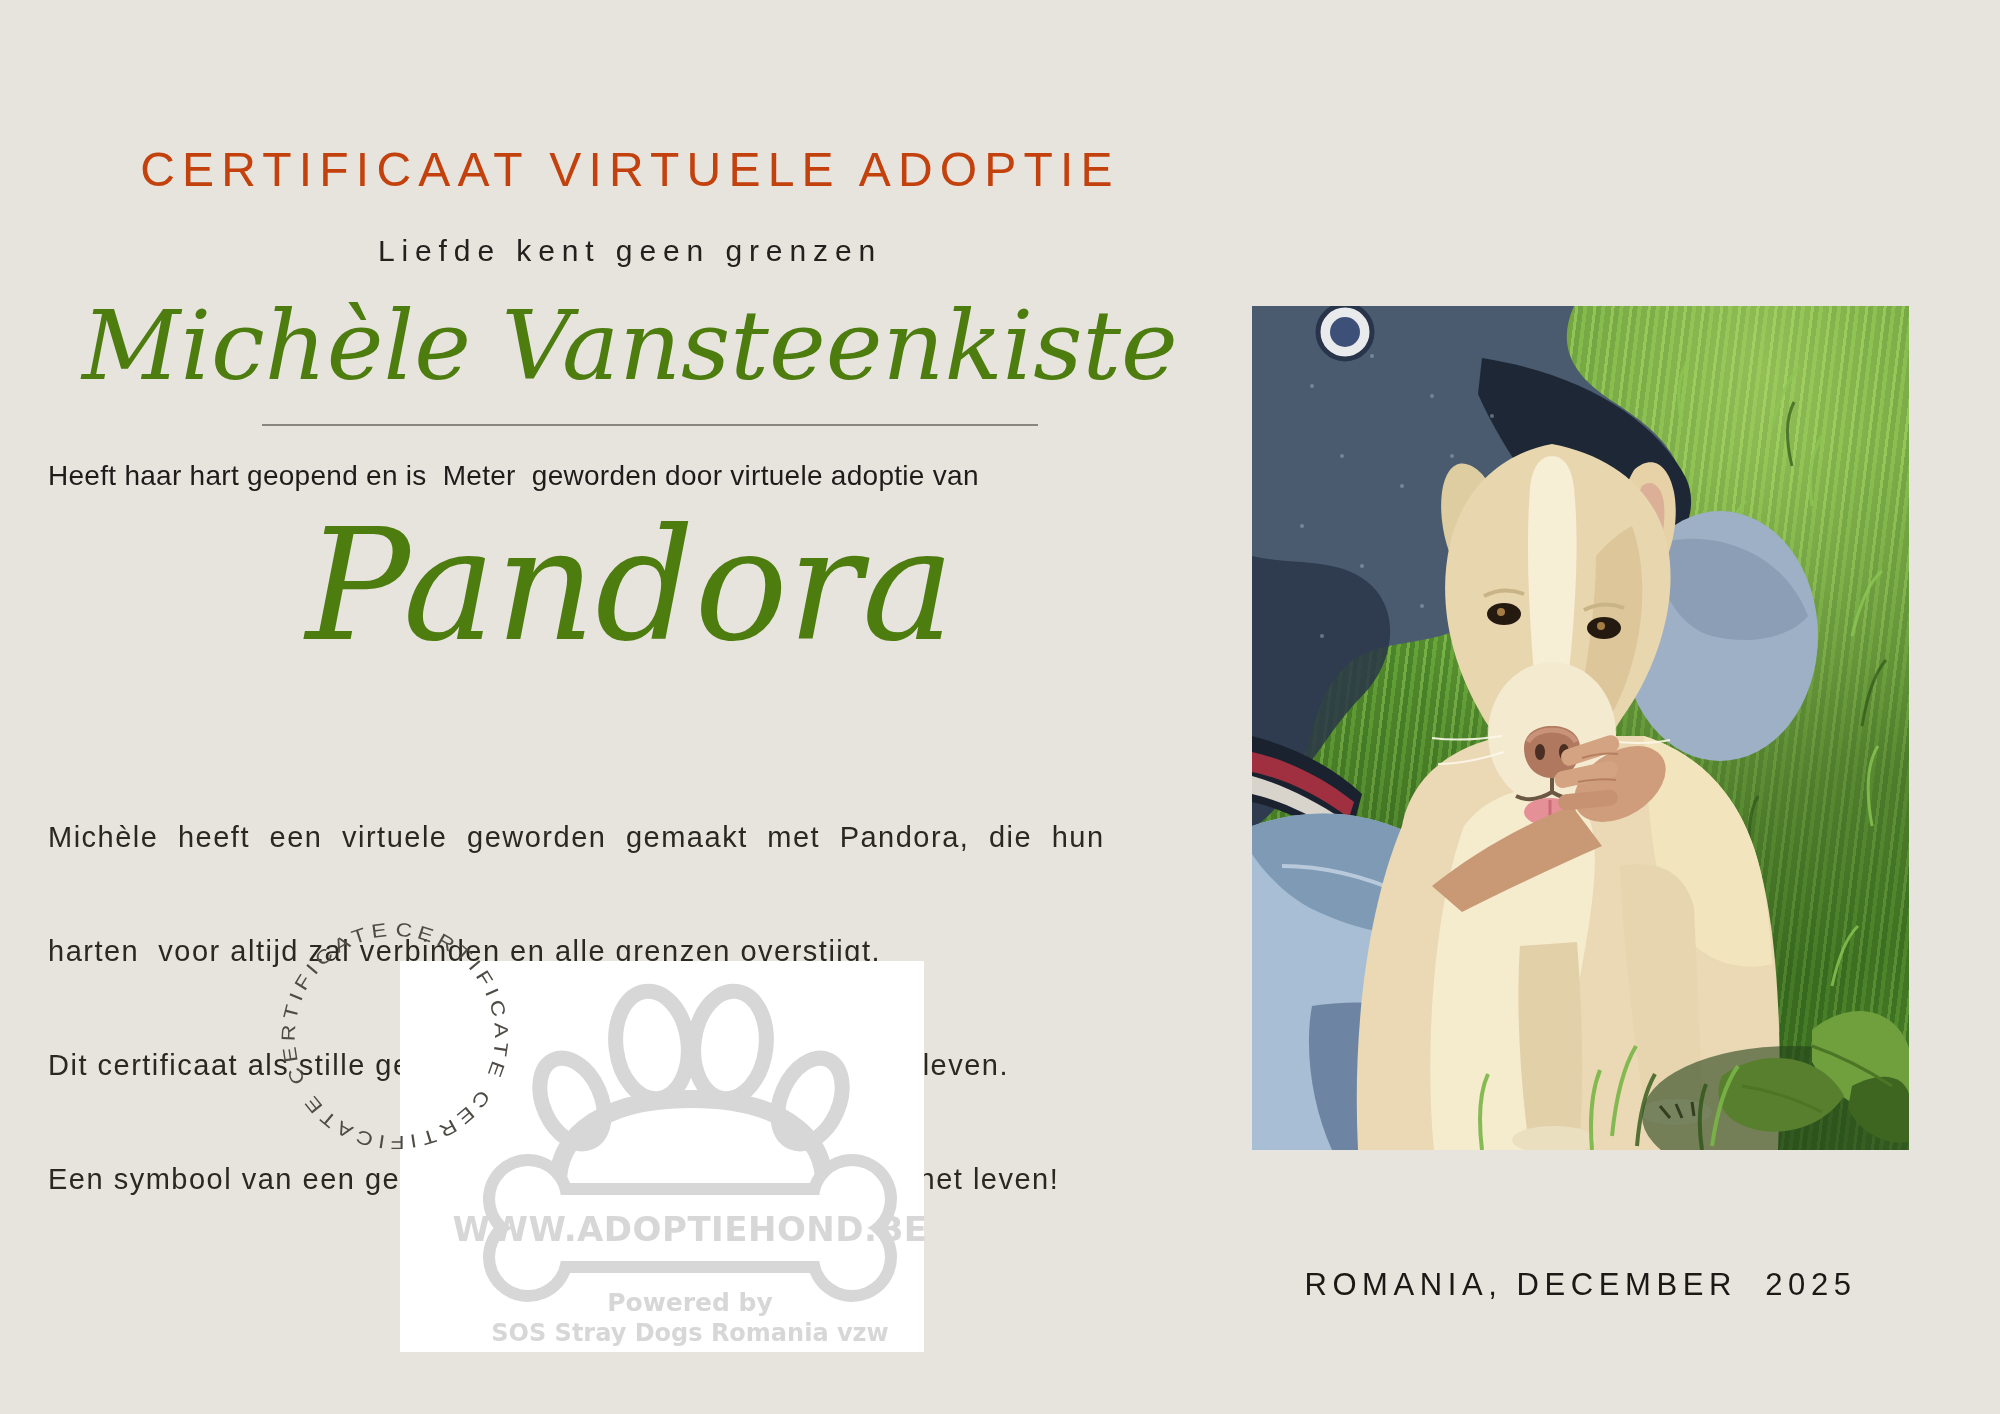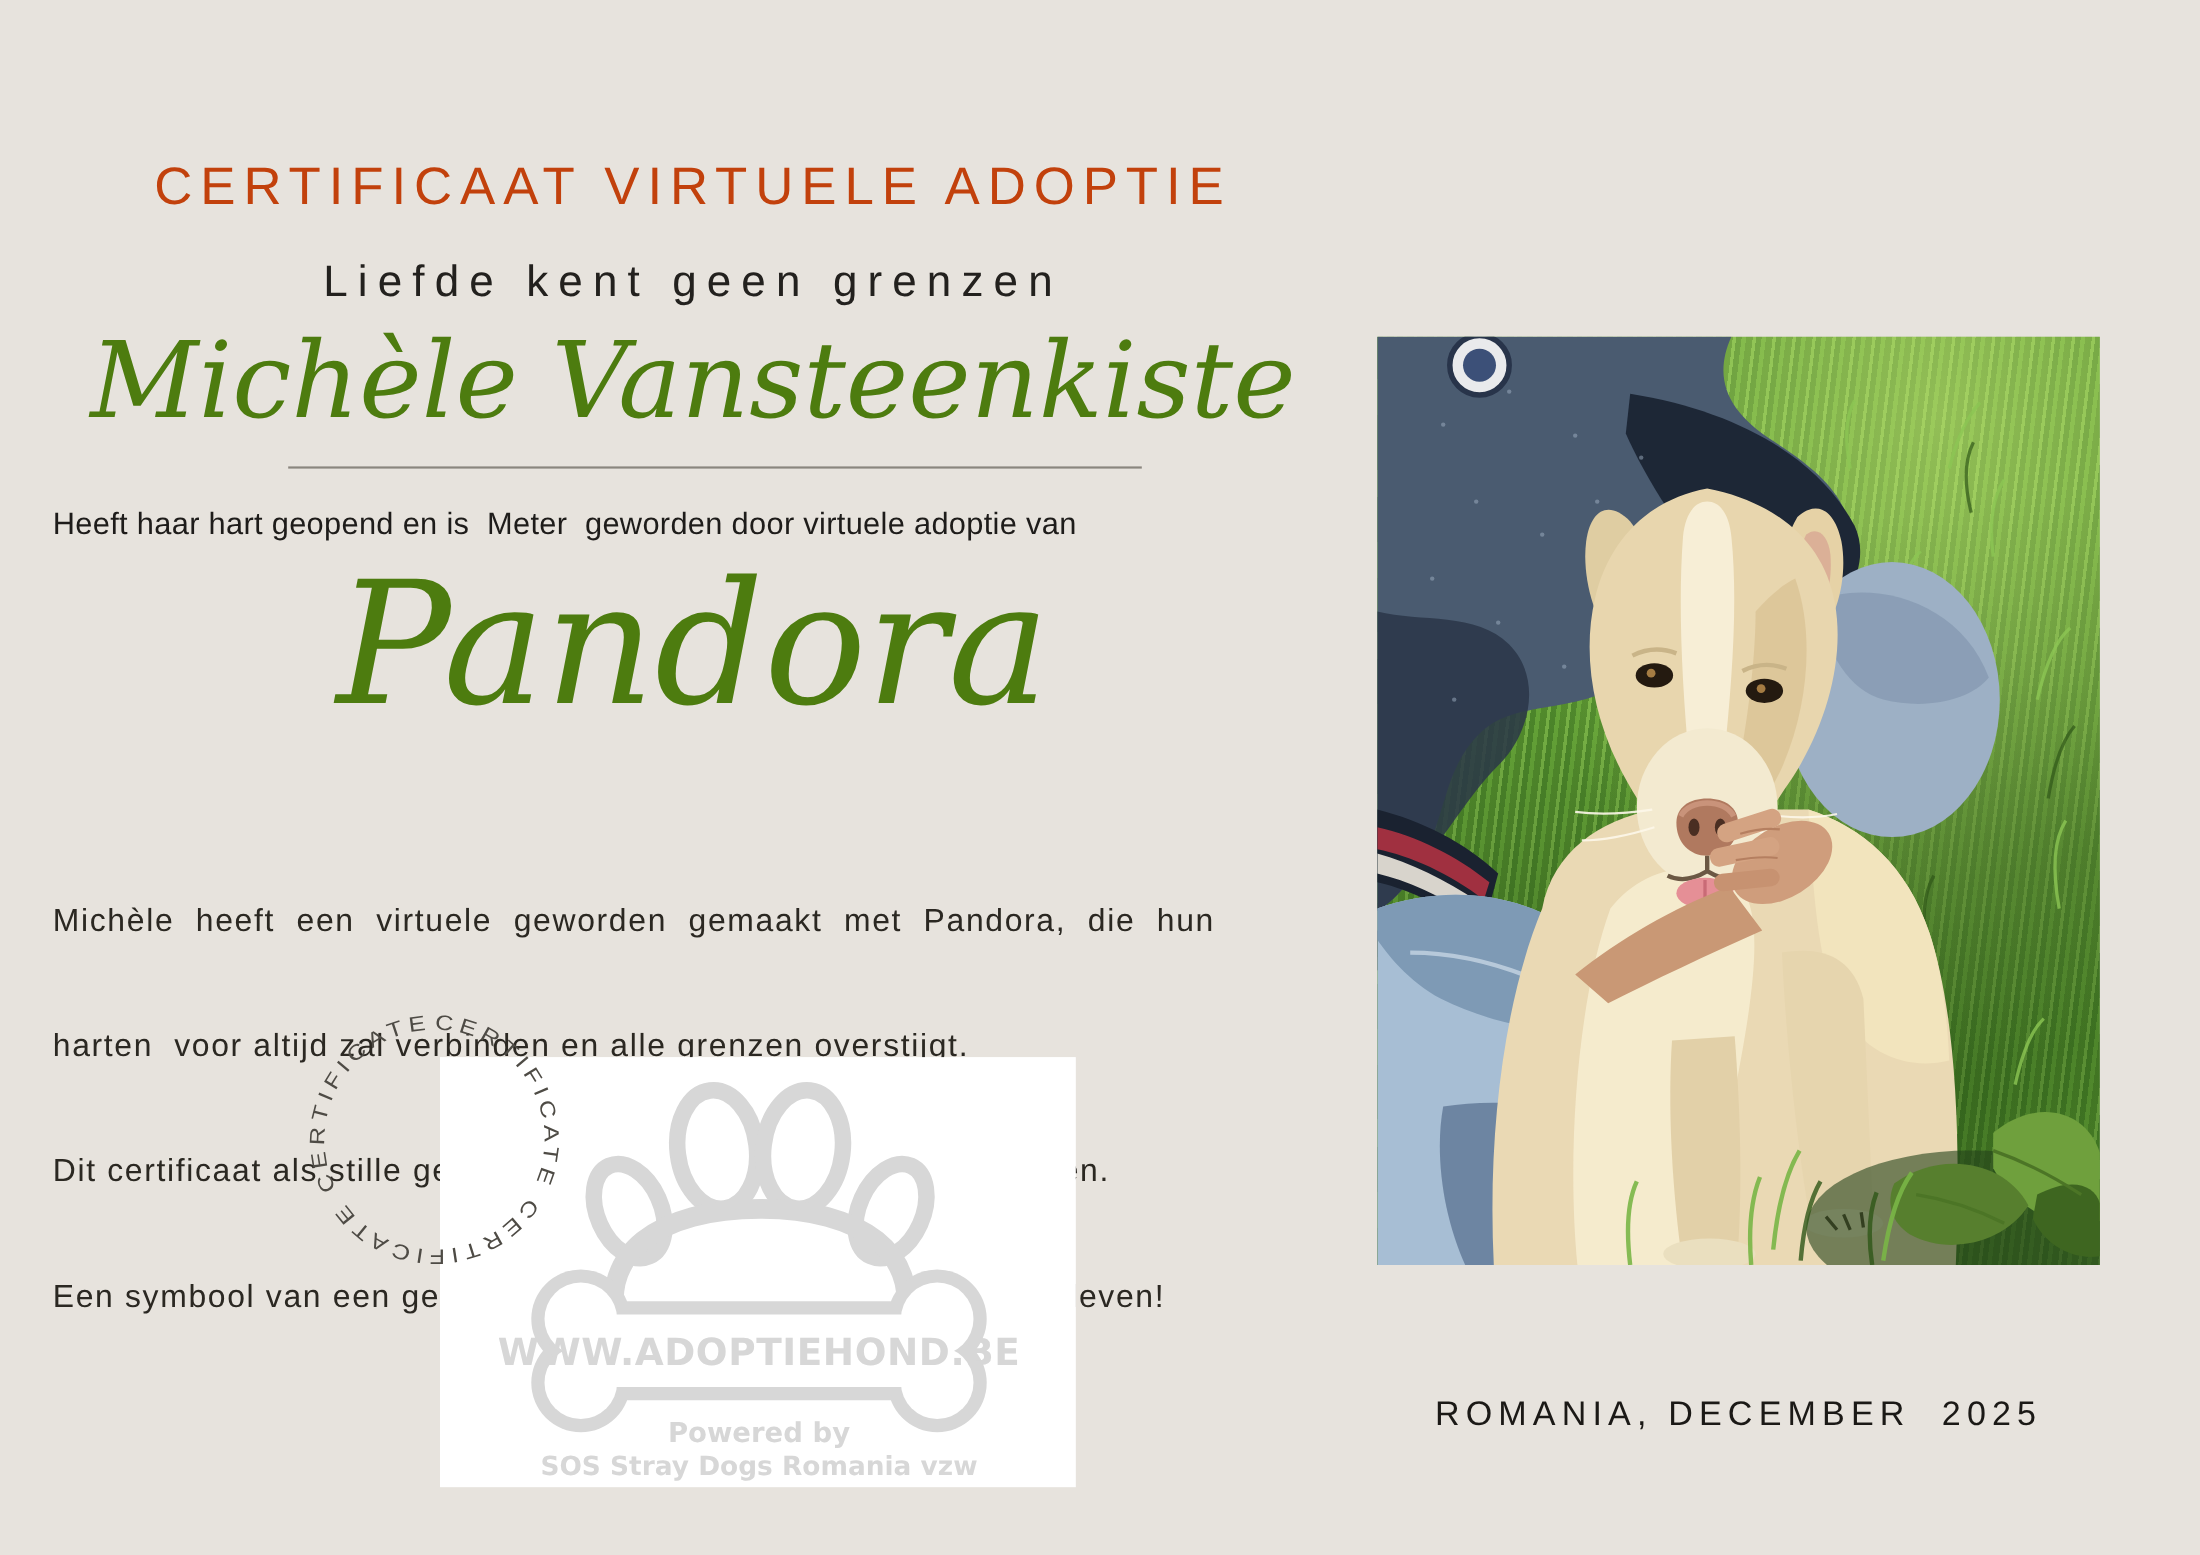--- a/index.html
+++ b/index.html
@@ -7,40 +7,40 @@
     position:relative;width:2000px;height:1414px;background:#e7e3dd;
     overflow:hidden;font-family:"Liberation Sans",sans-serif;color:#1d1b19;
   }
   .abs{position:absolute;}
   .title{
     left:40px;top:142px;width:1180px;text-align:center;
     font-size:48px;font-weight:400;letter-spacing:0.15em;color:#c2410c;white-space:nowrap;
   }
   .subtitle{
     left:40px;top:234px;width:1180px;text-align:center;
-    font-size:40px;letter-spacing:0.23em;color:#23211e;white-space:nowrap;
+    font-size:30px;letter-spacing:0.23em;color:#23211e;white-space:nowrap;
   }
   .script{font-family:"DejaVu Serif","Liberation Serif",serif;font-style:italic;font-weight:400;color:#4d7c0f;margin-top:17px;}
   .adopter-name{
     left:40px;top:272px;width:1180px;text-align:center;
     font-size:96px;line-height:1.2;white-space:nowrap;
   }
   .signature-line{left:262px;top:424px;width:776px;height:2px;background:#8a867e;}
   .role-line{
     left:48px;top:460px;font-size:28px;color:#1e1c1a;white-space:pre-wrap;letter-spacing:0.01em;
   }
   .dog-name{
     left:40px;top:468px;width:1180px;text-align:center;
     font-size:155px;line-height:1.3;
   }
   .paragraph{left:48px;top:742px;width:1190px;font-size:29px;line-height:38px;
     letter-spacing:1.5px;color:#2b2822;white-space:pre-wrap;}
   .paragraph .pline{margin:0;}
   .paragraph .pline:nth-child(1){word-spacing:10px;}
-  .white-box{left:400px;top:961px;width:578px;height:391px;background:#ffffff;}
+  .white-box{left:400px;top:961px;width:524px;height:391px;background:#ffffff;}
   .stamp-svg{left:275px;top:916px;width:240px;height:240px;z-index:5;}
   .stamp-svg text{font-family:"Liberation Sans",sans-serif;fill:#4e4b45;}
   .photo{left:1252px;top:306px;width:657px;height:844px;overflow:hidden;}
   .grass{
     position:absolute;left:0;top:0;width:100%;height:100%;
     background:
       radial-gradient(ellipse at 78% 8%, rgba(198,230,120,.55), transparent 55%),
       radial-gradient(ellipse at 95% 55%, rgba(25,65,12,.40), transparent 50%),
       radial-gradient(ellipse at 20% 95%, rgba(12,40,6,.55), transparent 45%),
       radial-gradient(ellipse at 70% 98%, rgba(15,48,8,.5), transparent 50%),

